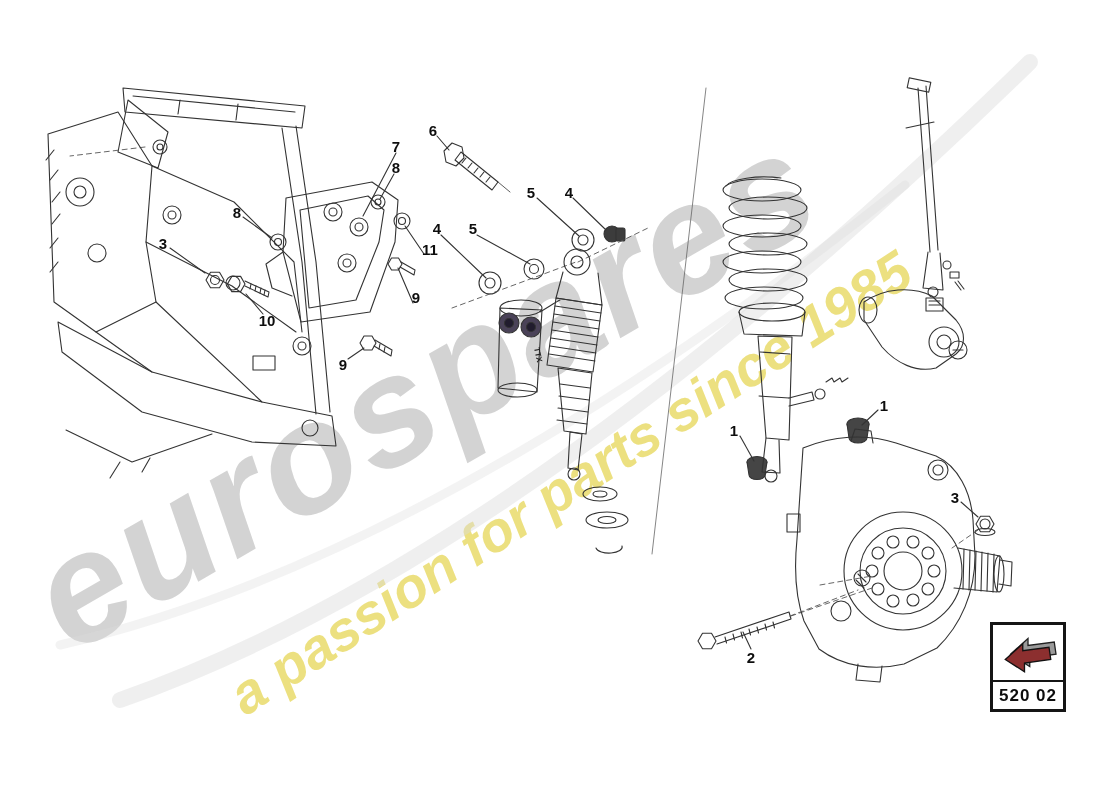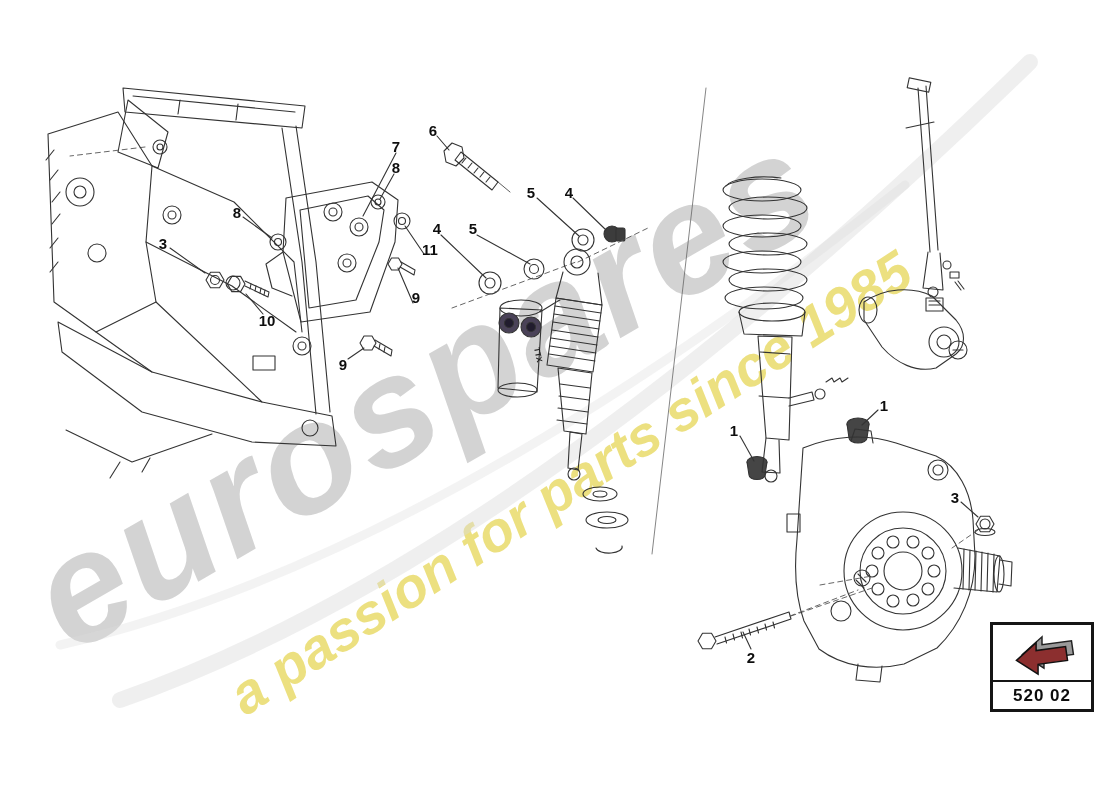--- a/index.html
+++ b/index.html
@@ -37,21 +37,21 @@
     fill:#0d0d0d; stroke:none;
     font:bold 15px "Liberation Sans", sans-serif;
     text-anchor:middle; dominant-baseline:central;
   }
   .diagram text.tiny-label {
     fill:#222; stroke:none;
     font:bold 8px "Liberation Sans", sans-serif;
   }
   
   .part-box {
-    position:absolute; left:990px; top:622px; width:104px; height:90px;
+    position:absolute; left:990px; top:622px; width:76px; height:90px;
     border:3px solid #151515; background:#fff; box-sizing:border-box;
     display:flex; flex-direction:column;
   }
   .part-box svg { flex:1; width:100%; }
   .part-box-divider { border-top:2.5px solid #151515; }
   .part-box-code {
     height:27px; display:flex; align-items:center; justify-content:center;
     font-weight:bold; font-size:17px; letter-spacing:1px; color:#0d0d0d;
   }
 </style>

